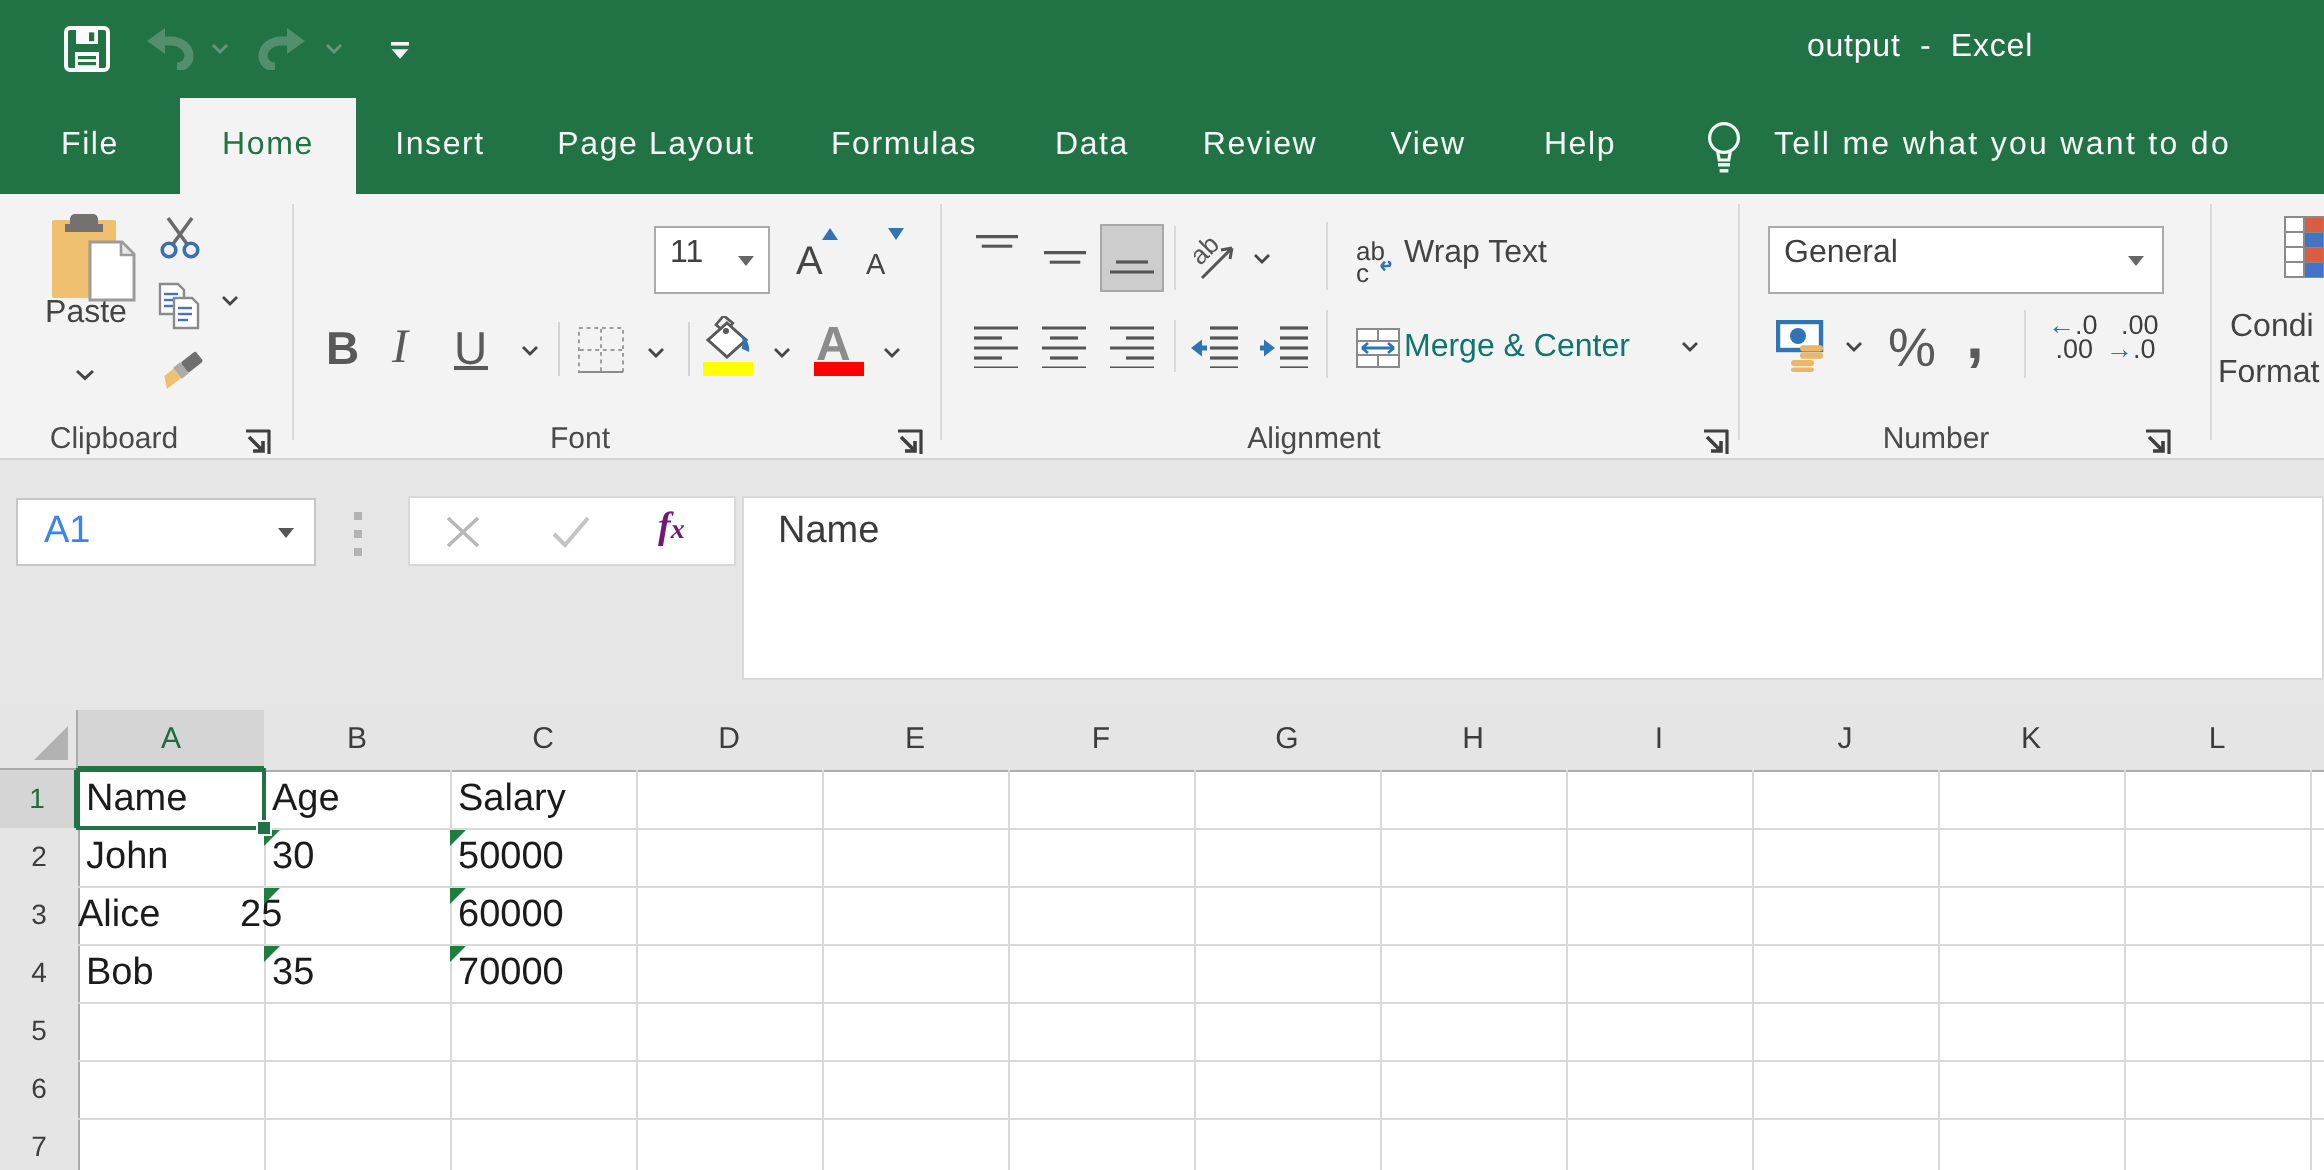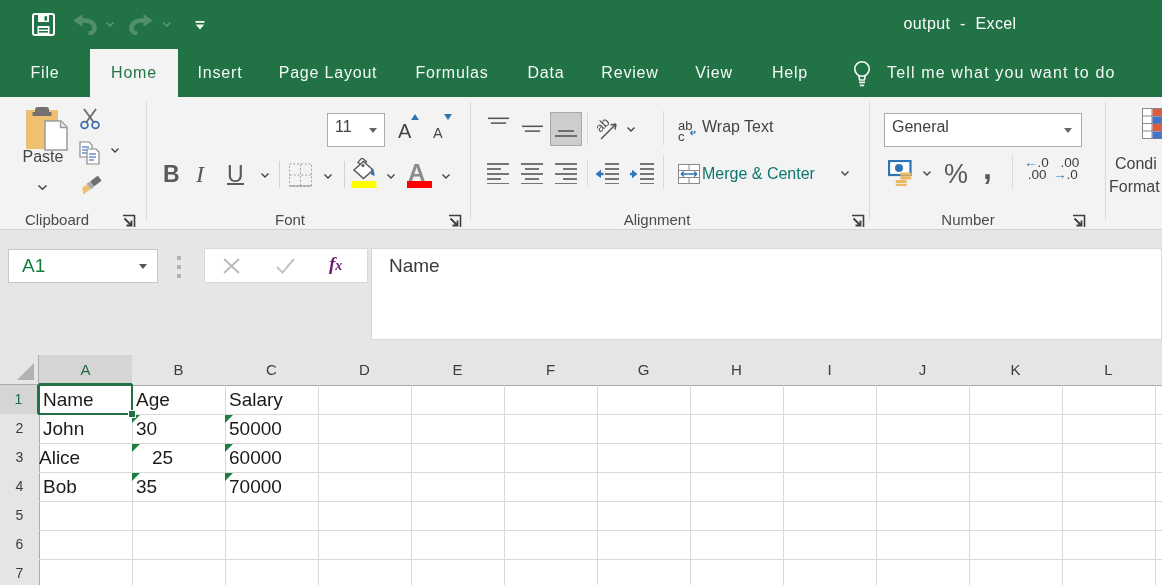--- a/index.html
+++ b/index.html
@@ -339,21 +339,21 @@
       <rect x="10.5" y="8.5" width="9" height="7" fill="#4472c4"></rect>
       <rect x="10.5" y="16" width="9" height="7" fill="#d95e41"></rect>
       <rect x="10.5" y="23.5" width="9" height="7" fill="#4472c4"></rect>
     </svg>
     <div class="abs" style="left:1115px;top:58px;font-size:16px;color:#444;">Condi</div>
     <div class="abs" style="left:1109px;top:81px;font-size:16px;color:#444;">Format</div>
   </div>
 
   <div class="abs" id="fband">
     <div id="namebox">
-      <div class="abs" style="left:13px;top:5px;font-size:19px;color:#15803d;">A1</div>
+      <div class="abs" style="left:13px;top:5px;font-size:19px;color:#3b82f6;">A1</div>
       <span class="dtri" style="right:10px;top:14px;border-top-color:#555;"></span>
     </div>
     <svg class="abs" style="left:177px;top:26px" width="5" height="22" viewBox="0 0 5 22">
       <rect x="0" y="0" width="4" height="4" fill="#b3b3b3"></rect>
       <rect x="0" y="9" width="4" height="4" fill="#b3b3b3"></rect>
       <rect x="0" y="18" width="4" height="4" fill="#b3b3b3"></rect>
     </svg>
     <div id="fxbox">
       <svg class="abs" style="left:18px;top:9px" width="17" height="16" viewBox="0 0 17 16">
           <path d="M1 1 L16 15 M16 1 L1 15" stroke="#b8b8b8" stroke-width="1.8"></path>
@@ -418,21 +418,21 @@
     <div class="gridh" style="top:175px"></div>
     <div class="gridh" style="top:204px"></div>
 
     <div class="cell" style="left:40px;top:30px;">Name</div>
     <div class="cell" style="left:133px;top:30px;">Age</div>
     <div class="cell" style="left:226px;top:30px;">Salary</div>
     <div class="cell" style="left:40px;top:59px;">John</div>
     <div class="cell" style="left:133px;top:59px;">30</div>
     <div class="cell" style="left:226px;top:59px;">50000</div>
     <div class="cell" style="left:36px;top:88px;">Alice</div>
-    <div class="cell" style="left:149px;top:88px;">25</div>
+    <div class="cell" style="left:117px;top:88px;">25</div>
     <div class="cell" style="left:226px;top:88px;">60000</div>
     <div class="cell" style="left:40px;top:117px;">Bob</div>
     <div class="cell" style="left:133px;top:117px;">35</div>
     <div class="cell" style="left:226px;top:117px;">70000</div>
 
     <div class="tri" style="left:132px;top:60px;"></div>
     <div class="tri" style="left:225px;top:60px;"></div>
     <div class="tri" style="left:132px;top:89px;"></div>
     <div class="tri" style="left:225px;top:89px;"></div>
     <div class="tri" style="left:132px;top:118px;"></div>

